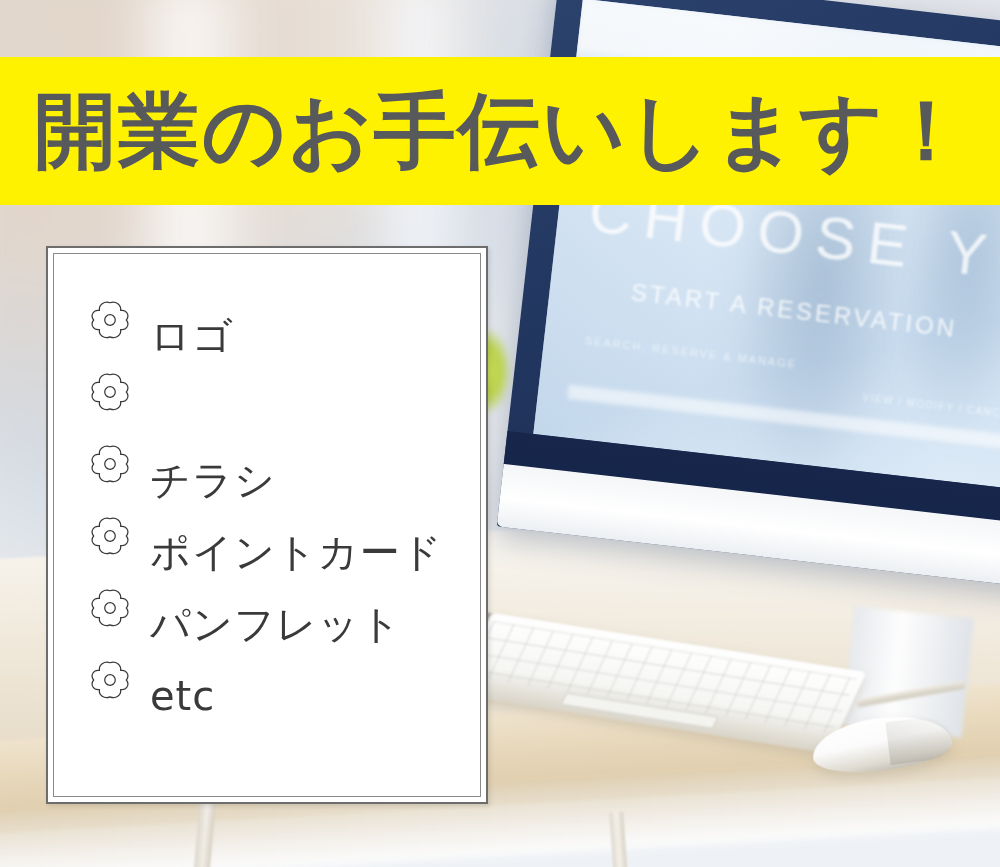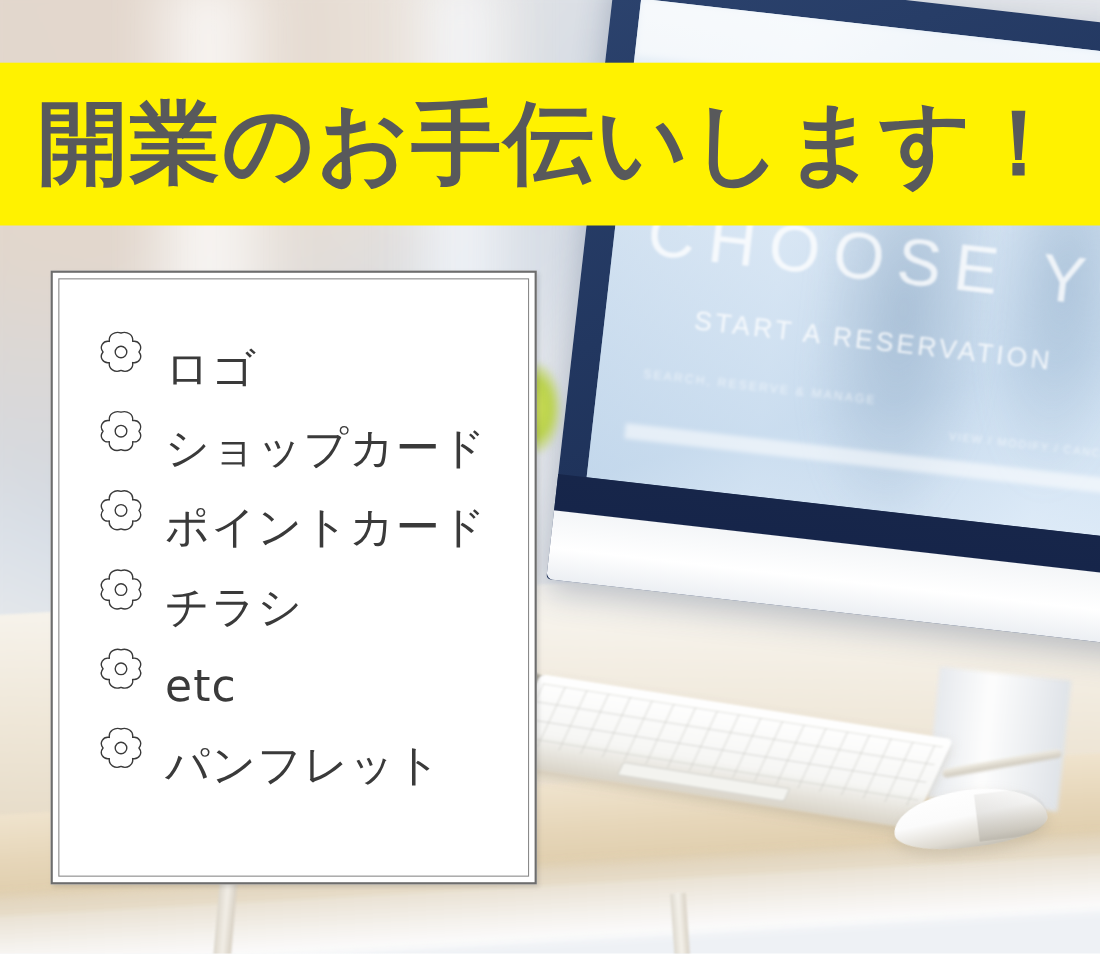--- a/index.html
+++ b/index.html
@@ -422,54 +422,53 @@
           </svg>
           <span class="row-label">ロゴ</span>
         </div>
         <div class="list-row">
           <svg viewBox="0 0 100 100" class="flower-icon">
             <g fill="none" stroke="#3a3a3a" stroke-width="2.6" stroke-linejoin="round">
               <path d="M50 14 C62 10 74 18 72 30 C84 28 92 40 84 50 C92 60 84 72 72 70 C74 82 62 90 50 85 C38 90 26 82 28 70 C16 72 8 60 16 50 C8 40 16 28 28 30 C26 18 38 10 50 14 Z"></path>
               <circle cx="50" cy="50" r="11"></circle>
             </g>
           </svg>
-          <span class="row-label">ショップカード</span>
+        </div>
+        <div class="list-row">
+          <svg viewBox="0 0 100 100" class="flower-icon">
+            <g fill="none" stroke="#3a3a3a" stroke-width="2.6" stroke-linejoin="round">
+              <path d="M50 14 C62 10 74 18 72 30 C84 28 92 40 84 50 C92 60 84 72 72 70 C74 82 62 90 50 85 C38 90 26 82 28 70 C16 72 8 60 16 50 C8 40 16 28 28 30 C26 18 38 10 50 14 Z"></path>
+              <circle cx="50" cy="50" r="11"></circle>
+            </g>
+          </svg>
+          <span class="row-label">チラシ</span>
         </div>
         <div class="list-row">
           <svg viewBox="0 0 100 100" class="flower-icon">
             <g fill="none" stroke="#3a3a3a" stroke-width="2.6" stroke-linejoin="round">
               <path d="M50 14 C62 10 74 18 72 30 C84 28 92 40 84 50 C92 60 84 72 72 70 C74 82 62 90 50 85 C38 90 26 82 28 70 C16 72 8 60 16 50 C8 40 16 28 28 30 C26 18 38 10 50 14 Z"></path>
               <circle cx="50" cy="50" r="11"></circle>
             </g>
           </svg>
           <span class="row-label">ポイントカード</span>
         </div>
         <div class="list-row">
           <svg viewBox="0 0 100 100" class="flower-icon">
             <g fill="none" stroke="#3a3a3a" stroke-width="2.6" stroke-linejoin="round">
               <path d="M50 14 C62 10 74 18 72 30 C84 28 92 40 84 50 C92 60 84 72 72 70 C74 82 62 90 50 85 C38 90 26 82 28 70 C16 72 8 60 16 50 C8 40 16 28 28 30 C26 18 38 10 50 14 Z"></path>
               <circle cx="50" cy="50" r="11"></circle>
             </g>
           </svg>
-          <span class="row-label">チラシ</span>
+          <span class="row-label">パンフレット</span>
         </div>
         <div class="list-row">
           <svg viewBox="0 0 100 100" class="flower-icon">
             <g fill="none" stroke="#3a3a3a" stroke-width="2.6" stroke-linejoin="round">
               <path d="M50 14 C62 10 74 18 72 30 C84 28 92 40 84 50 C92 60 84 72 72 70 C74 82 62 90 50 85 C38 90 26 82 28 70 C16 72 8 60 16 50 C8 40 16 28 28 30 C26 18 38 10 50 14 Z"></path>
               <circle cx="50" cy="50" r="11"></circle>
             </g>
           </svg>
           <span class="row-label">etc</span>
-        </div>
-        <div class="list-row">
-          <svg viewBox="0 0 100 100" class="flower-icon">
-            <g fill="none" stroke="#3a3a3a" stroke-width="2.6" stroke-linejoin="round">
-              <path d="M50 14 C62 10 74 18 72 30 C84 28 92 40 84 50 C92 60 84 72 72 70 C74 82 62 90 50 85 C38 90 26 82 28 70 C16 72 8 60 16 50 C8 40 16 28 28 30 C26 18 38 10 50 14 Z"></path>
-              <circle cx="50" cy="50" r="11"></circle>
-            </g>
-          </svg>
-          <span class="row-label">パンフレット</span>
         </div>
       </div>
   </div>
 
 </div>
 
 </body></html>

